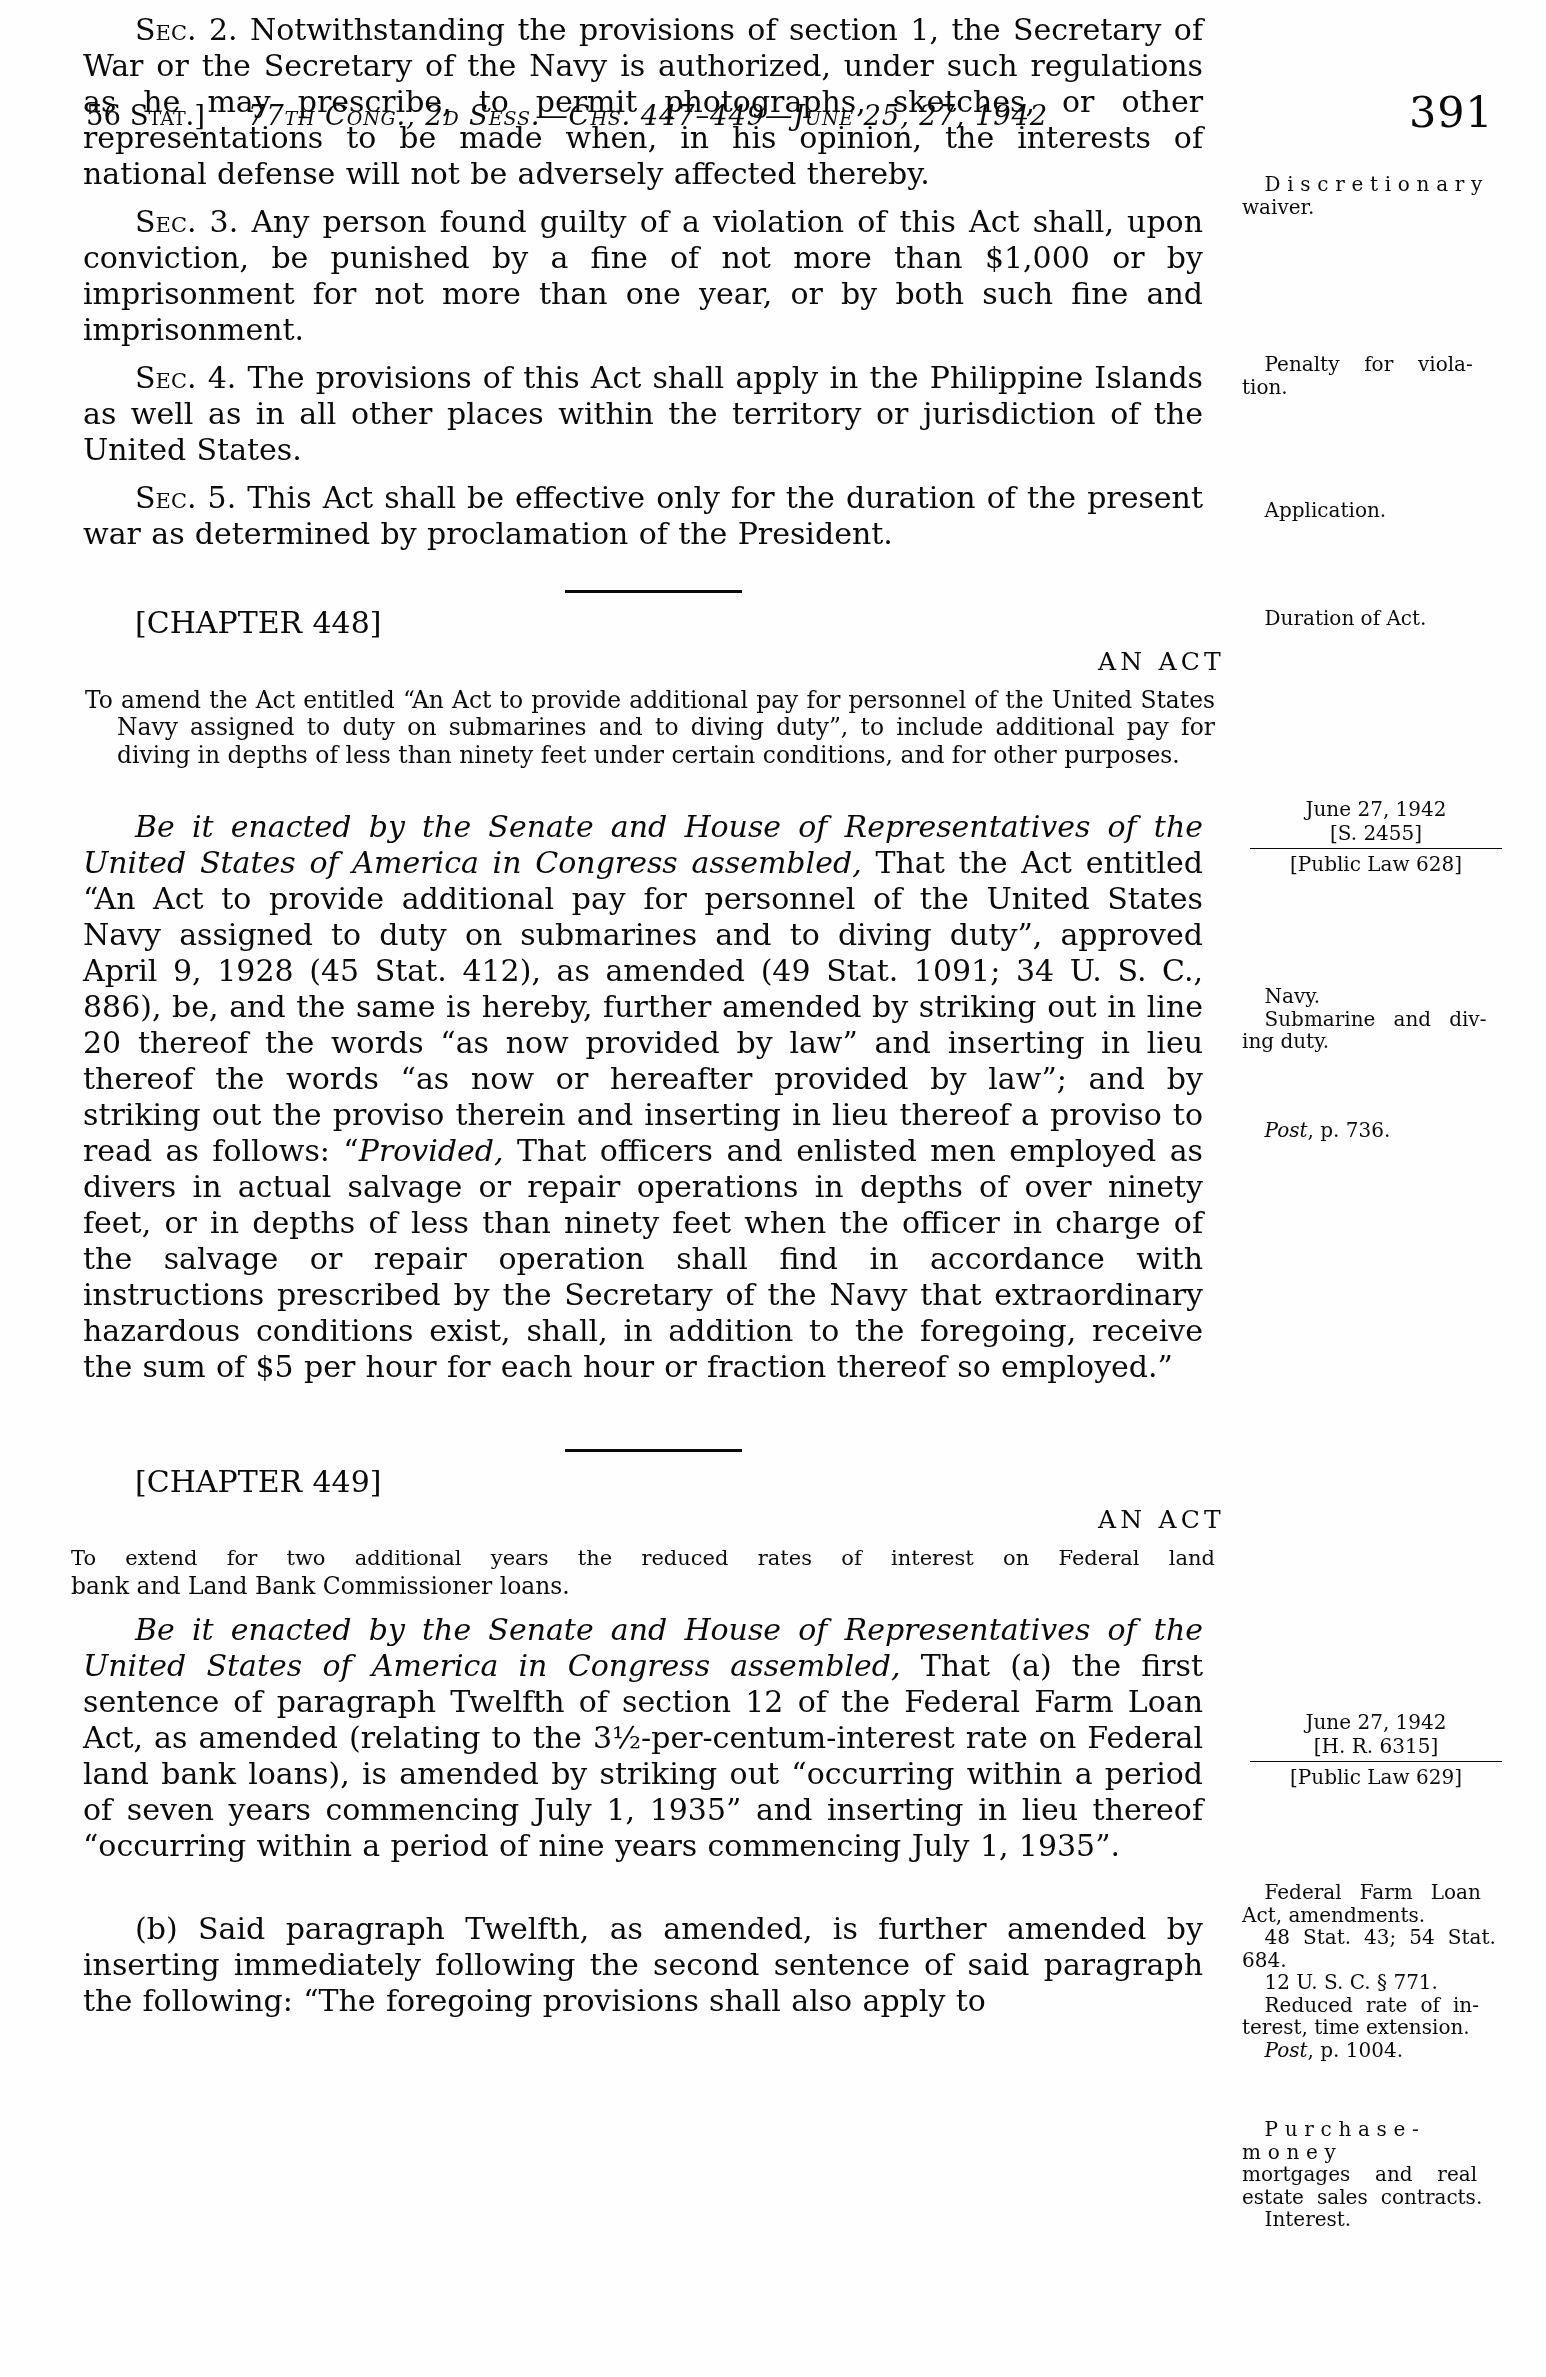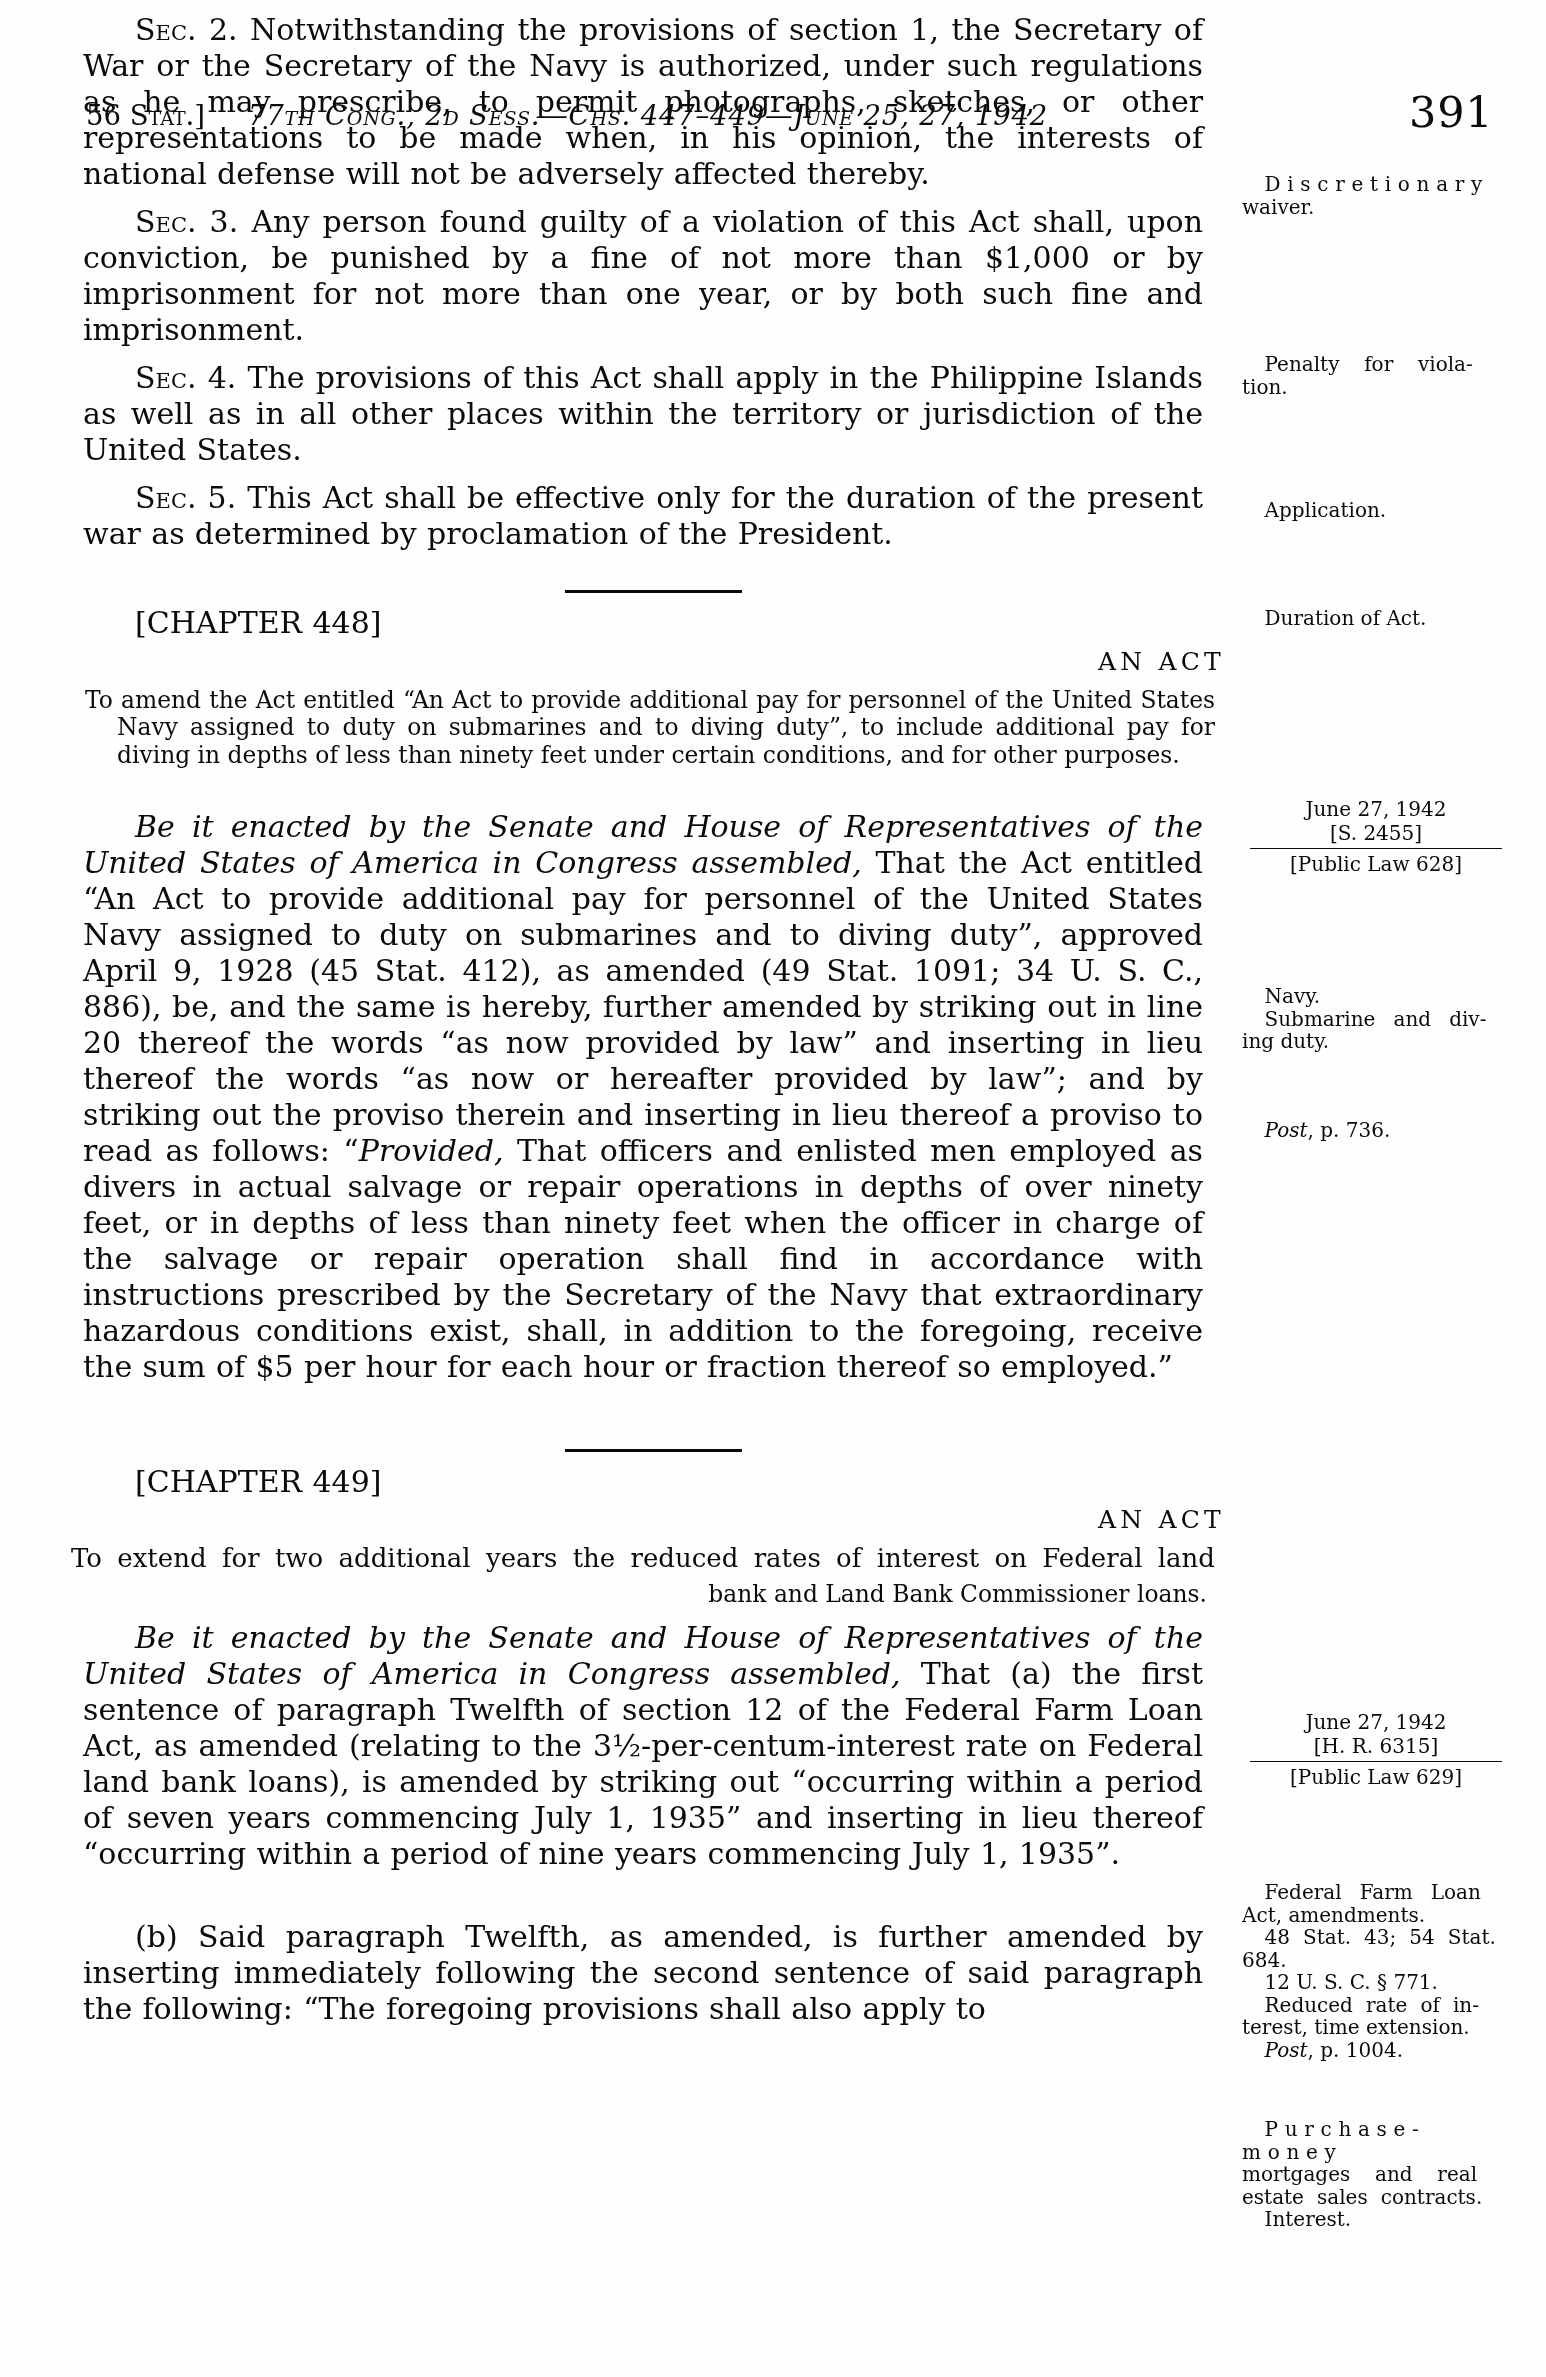--- a/index.html
+++ b/index.html
@@ -38,22 +38,22 @@
     height: 3.3px; width: 177px; background: #0a0a0a;
     margin: 38px auto 0 auto; transform: translateX(10px);
   }
   .chap-head { margin: 16.7px 0 0 0; font-size: 29px; line-height: 35px; }
   .an-act    { margin: -6.7px 0 0 0; font-size: 25px; line-height: 30px; text-align: right; letter-spacing: 4.2px; transform: translateX(10px); }
   .act-title {
     margin: 10px 0 0 14px; font-size: 23.4px; line-height: 27.5px;
     text-align: justify; padding-left: 32px; text-indent: -32px;
   }
   .t448 { min-height: 110px; }
-  .title-line1 { margin: 10px 0 0 0; font-size: 26px; line-height: 27.5px; text-align: justify; text-align-last: justify; min-height: 27.5px; }
-  .title-line2 { margin: 8px; font-size: 23.4px; line-height: 27.5px; text-align: right; min-height: 27.5px; }
+  .title-line1 { margin: 10px 0 0 0; font-size: 21px; line-height: 27.5px; text-align: justify; text-align-last: justify; min-height: 27.5px; }
+  .title-line2 { margin: 0; font-size: 23.4px; line-height: 27.5px; text-align: left; min-height: 27.5px; }
   .p-enact448 { margin-top: 27.5px; min-height: 610px; }
   .p-appr448  { margin-top: 5.8px; min-height: 36px; }
   .rule2 { margin-top: 30px; }
   .chap-head449 { margin-top: 27px; }
   .p-enact449 { margin-top: 32px; min-height: 287px; }
   .p-b449 { margin-top: 0; min-height: 108px; }
 
   
   .mnote { position: absolute; left: 1242px; width: 269px; font-size: 20px; line-height: 22.5px; }
   .ml { text-align: justify; }

